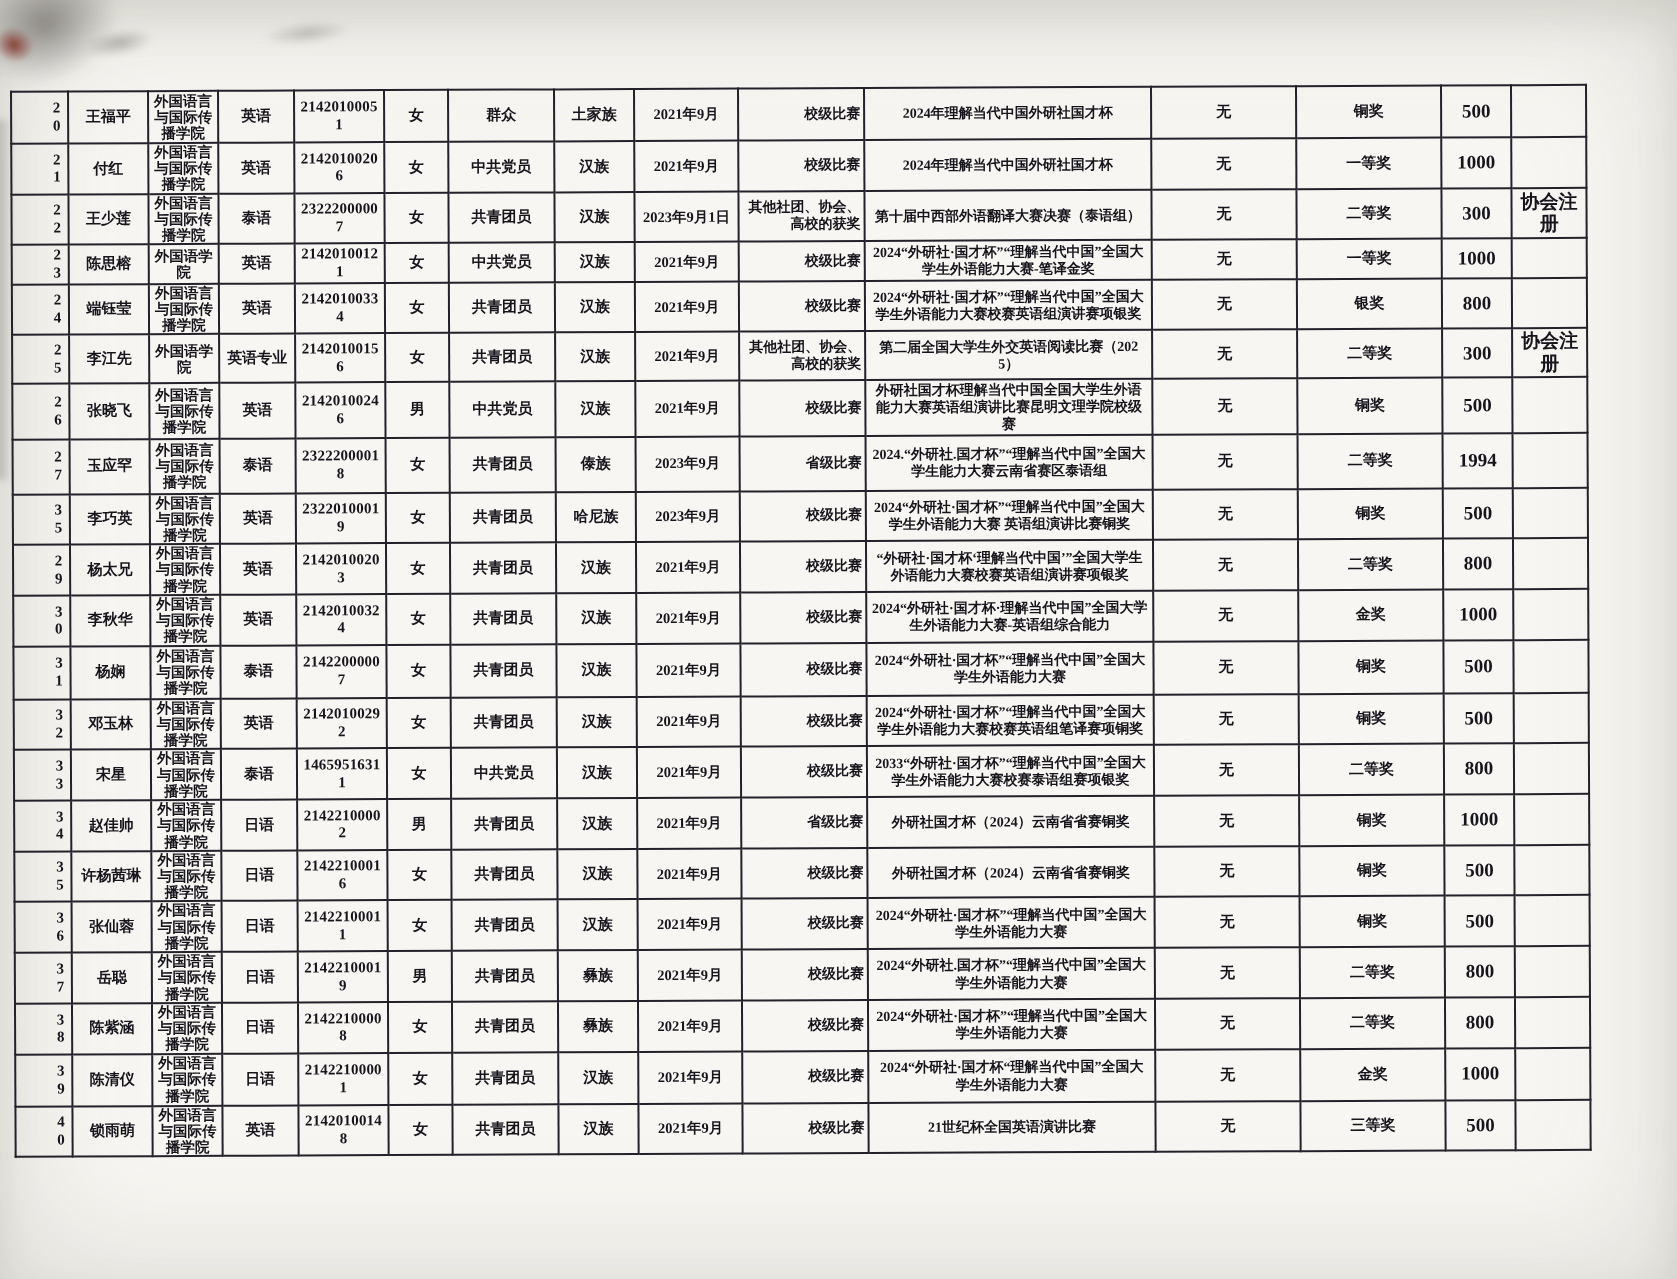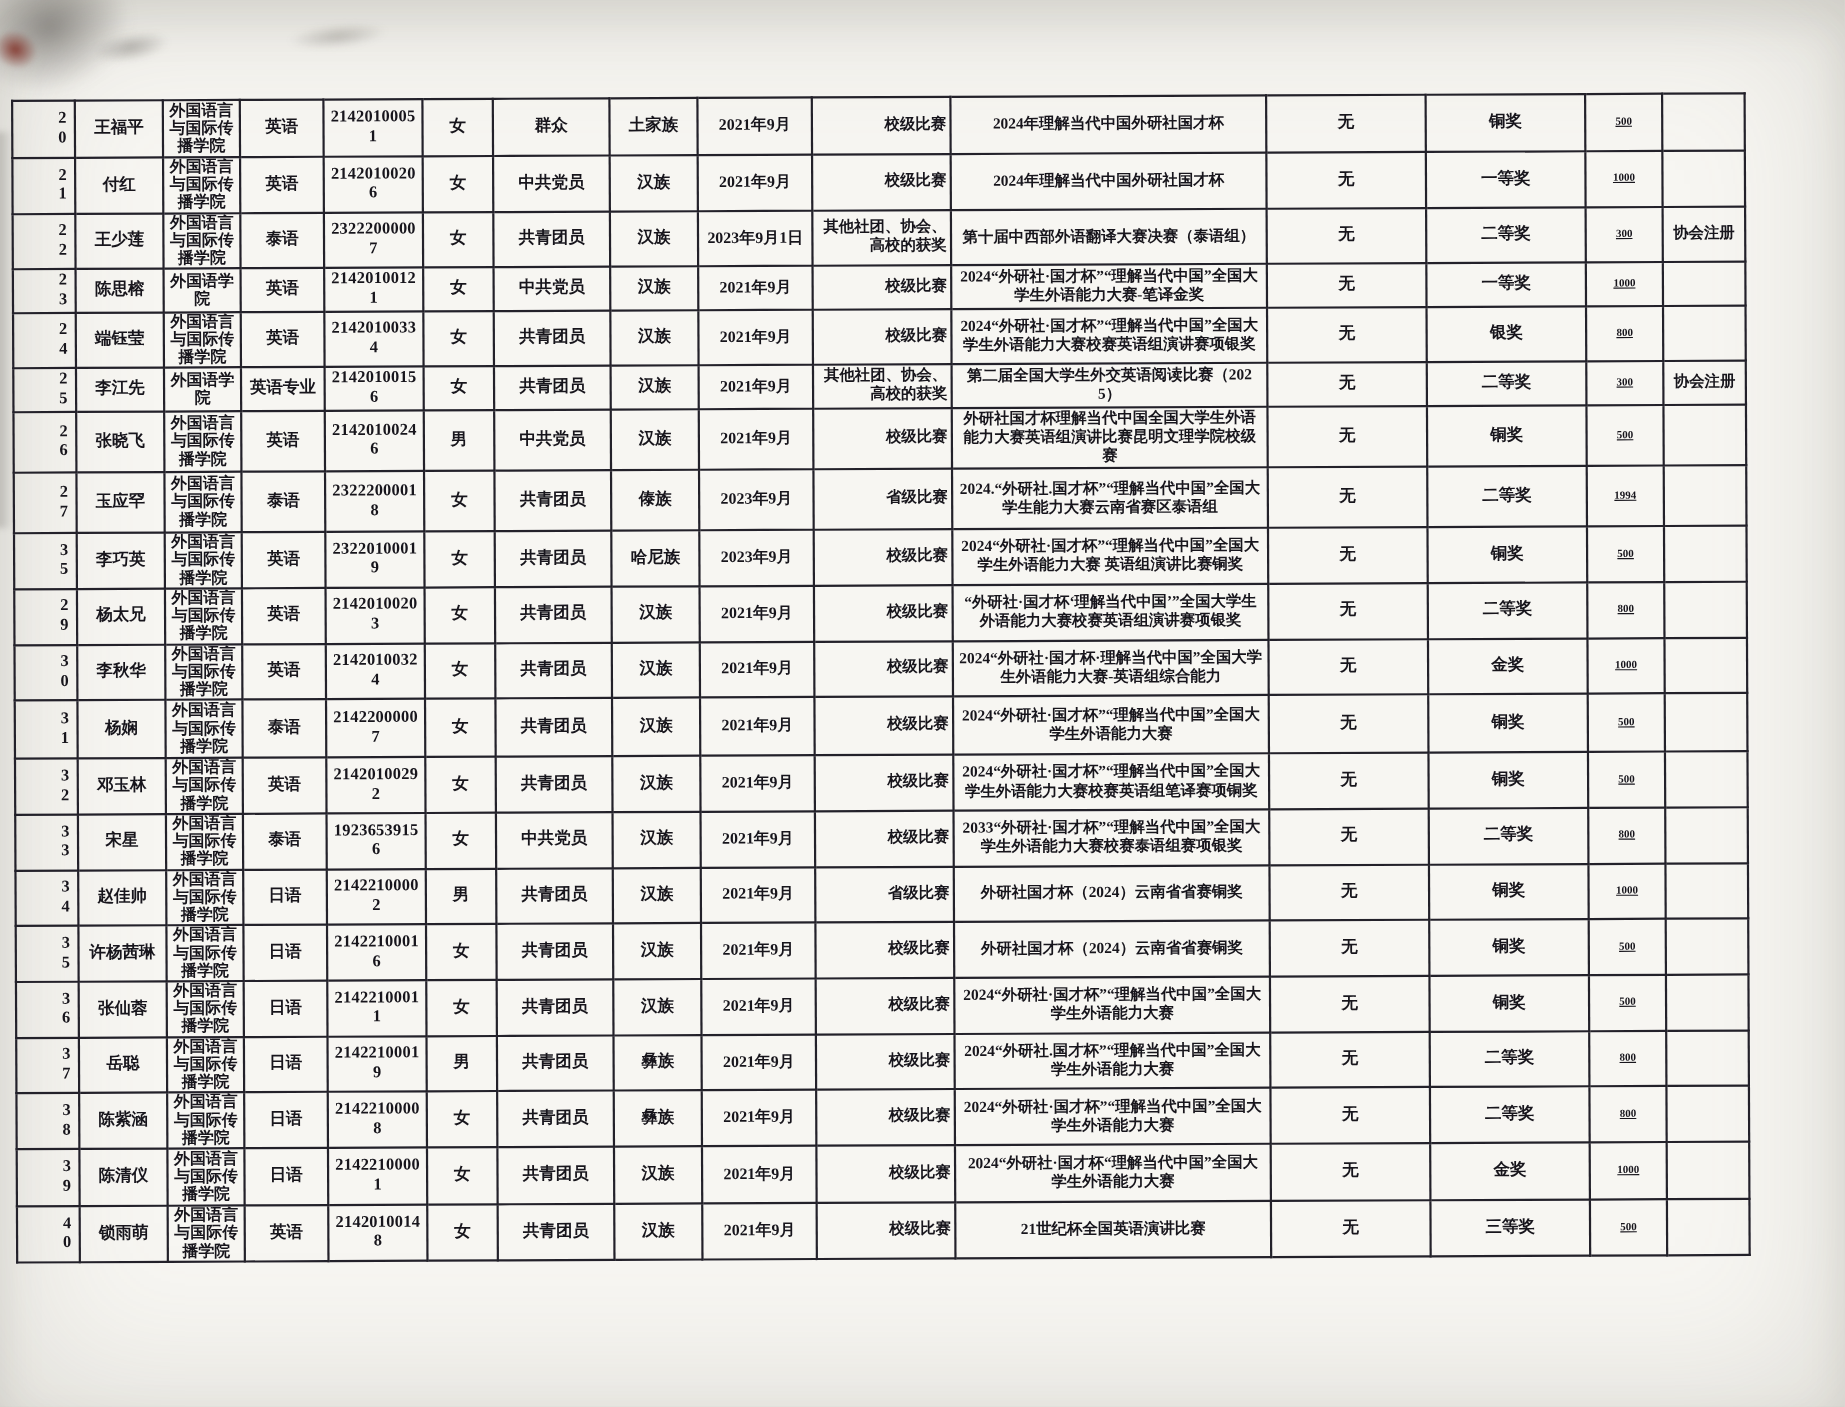--- a/index.html
+++ b/index.html
@@ -70,22 +70,22 @@
   col.c1{width:57px}  col.c2{width:80px}  col.c3{width:70px}  col.c4{width:76px}
   col.c5{width:90px}  col.c6{width:64px}  col.c7{width:106px} col.c8{width:80px}
   col.c9{width:104px} col.c10{width:126px}col.c11{width:287px}col.c12{width:145px}
   col.c13{width:145px}col.c14{width:70px} col.c15{width:75px}
   td.col-index{font-size:15px;letter-spacing:1px;padding-left:38px;}
   td.col-college{font-size:14.5px;line-height:1.12;padding:0 2px;}
   td.col-student-id{font-size:15px;letter-spacing:.2px;text-align:center;}
   td.col-enroll-date{font-size:14.5px;}
   td.col-competition-level{font-size:14px;line-height:1.2;text-align:right;}
   td.col-competition-name{font-size:14px;line-height:1.22;padding:1px 4px;}
-  td.col-amount{font-size:10px;text-decoration:underline;}
-  td.col-note{font-size:14px;}
+  td.col-amount{font-size:19px;}
+  td.col-note{font-size:19px;}
 </style>
 </head>
 <body>
 
 <div class="canvas">
   <div class="smudge smudge-corner"></div>
   <div class="mark-red"></div>
   <div class="smudge streak-top"></div>
   <div class="smudge streak-top2"></div>
   <div class="smudge streak-left"></div>
@@ -329,21 +329,21 @@
             <td class="col-advisor">无</td>
             <td class="col-award-level">铜奖</td>
             <td class="col-amount">500</td>
             <td class="col-note"></td>
           </tr>
           <tr style="height: 48px;">
             <td class="col-index">33</td>
             <td class="col-name">宋星</td>
             <td class="col-college">外国语言与国际传播学院</td>
             <td class="col-major">泰语</td>
-            <td class="col-student-id">19236539156</td>
+            <td class="col-student-id">14659516311</td>
             <td class="col-gender">女</td>
             <td class="col-political-status">中共党员</td>
             <td class="col-ethnicity">汉族</td>
             <td class="col-enroll-date">2021年9月</td>
             <td class="col-competition-level">校级比赛</td>
             <td class="col-competition-name">2033“外研社·国才杯”“理解当代中国”全国大学生外语能力大赛校赛泰语组赛项银奖</td>
             <td class="col-advisor">无</td>
             <td class="col-award-level">二等奖</td>
             <td class="col-amount">800</td>
             <td class="col-note"></td>

